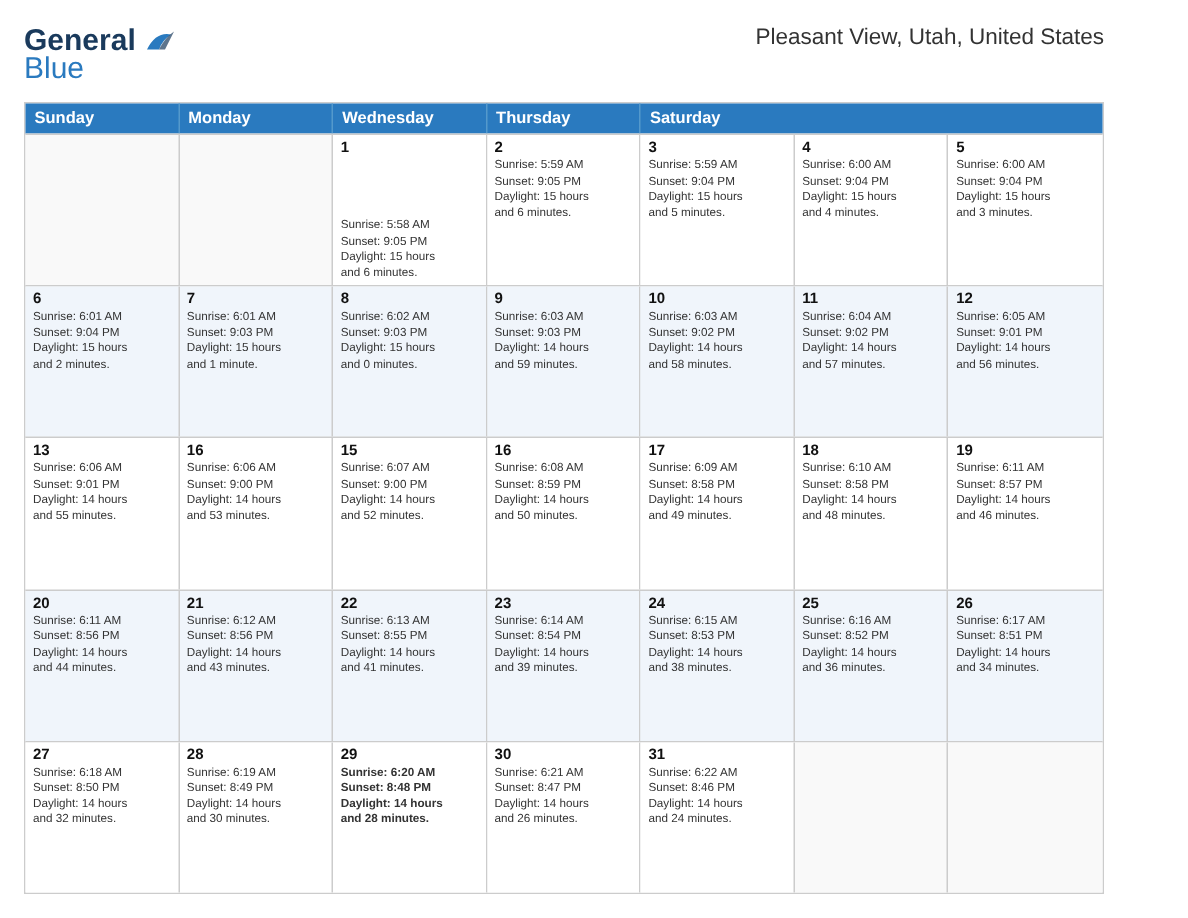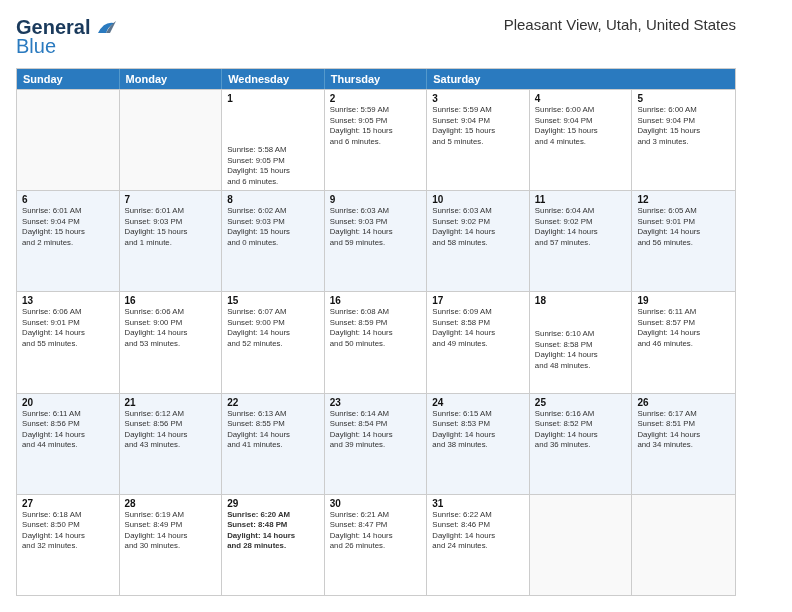--- a/index.html
+++ b/index.html
@@ -246,21 +246,21 @@
           </div>
           <div class="cal-cell">
             <div class="day-num">17</div>
             <div class="day-info" style="white-space: pre-line;">Sunrise: 6:09 AM
 Sunset: 8:58 PM
 Daylight: 14 hours
 and 49 minutes.</div>
           </div>
           <div class="cal-cell">
             <div class="day-num">18</div>
-            <div class="day-info" style="white-space: pre-line; margin-top: 22px;">Sunrise: 6:10 AM
+            <div class="day-info" style="white-space: pre-line;">Sunrise: 6:10 AM
 Sunset: 8:58 PM
 Daylight: 14 hours
 and 48 minutes.</div>
           </div>
           <div class="cal-cell">
             <div class="day-num">19</div>
             <div class="day-info" style="white-space: pre-line;">Sunrise: 6:11 AM
 Sunset: 8:57 PM
 Daylight: 14 hours
 and 46 minutes.</div>

